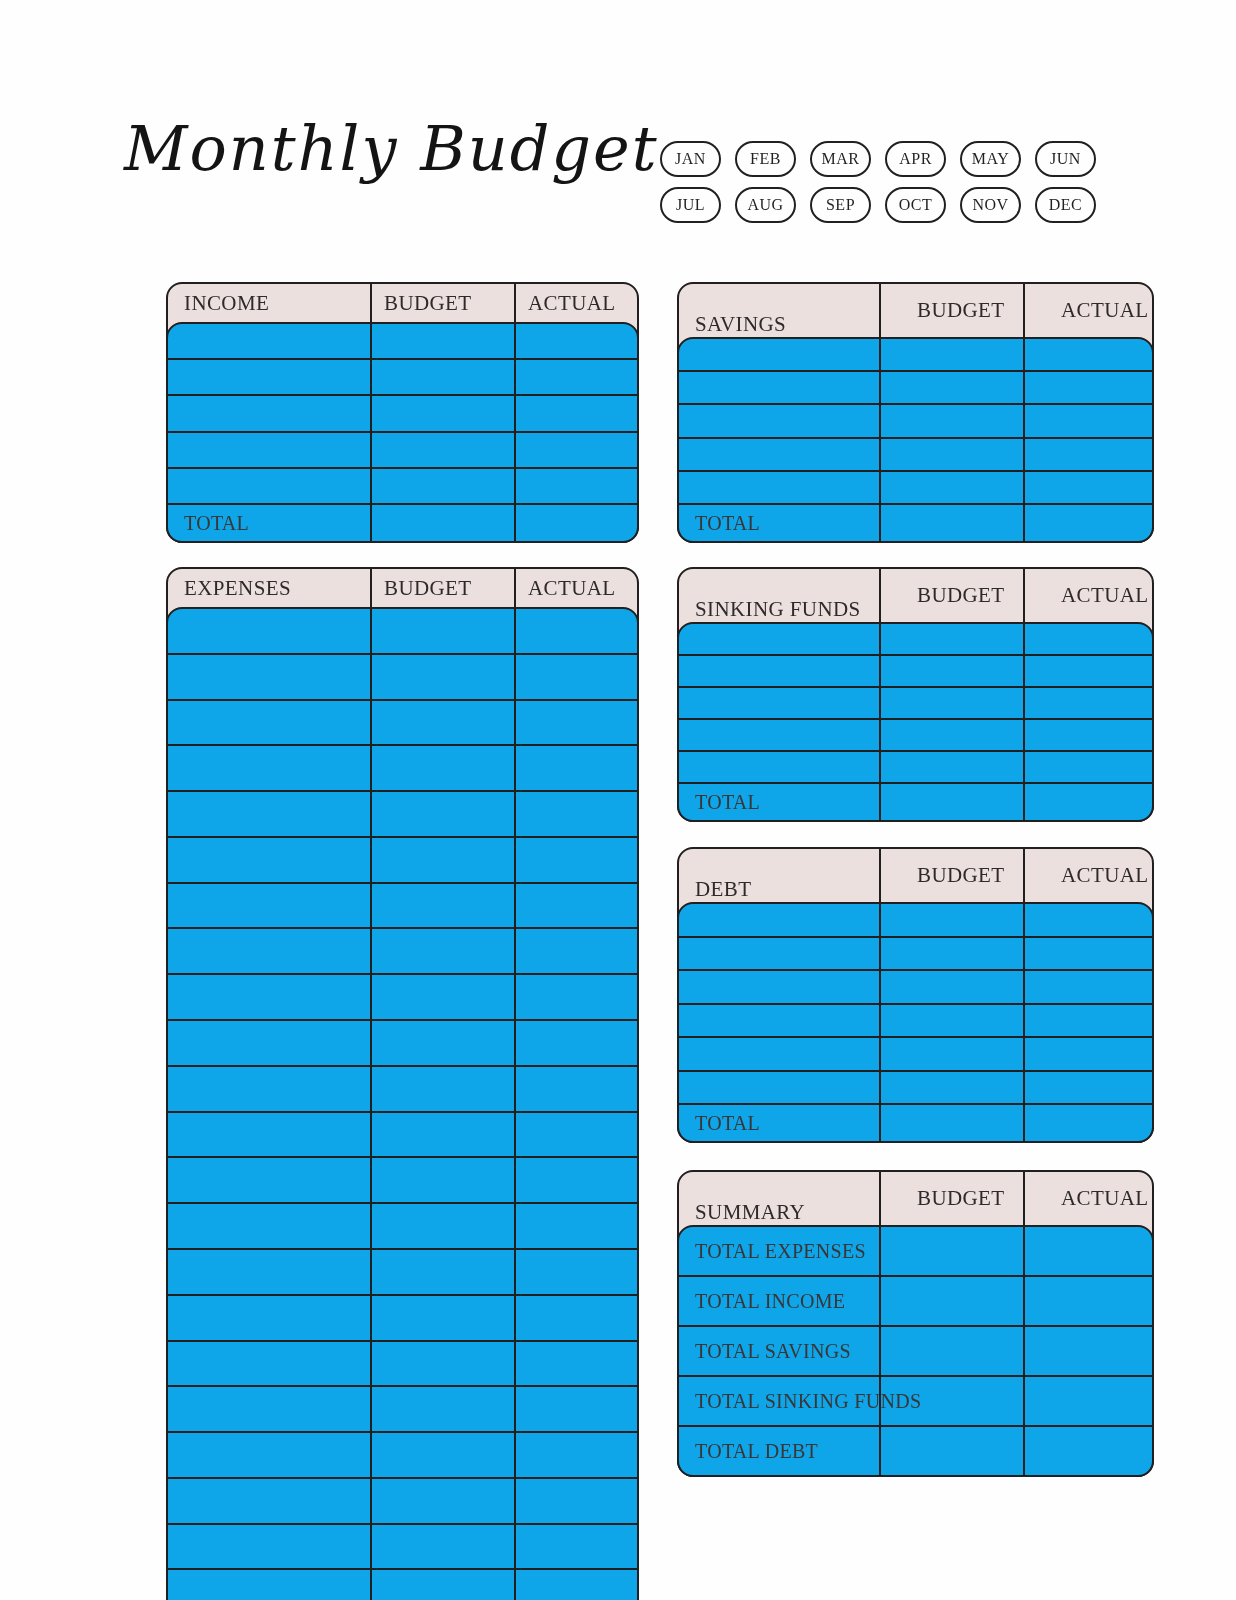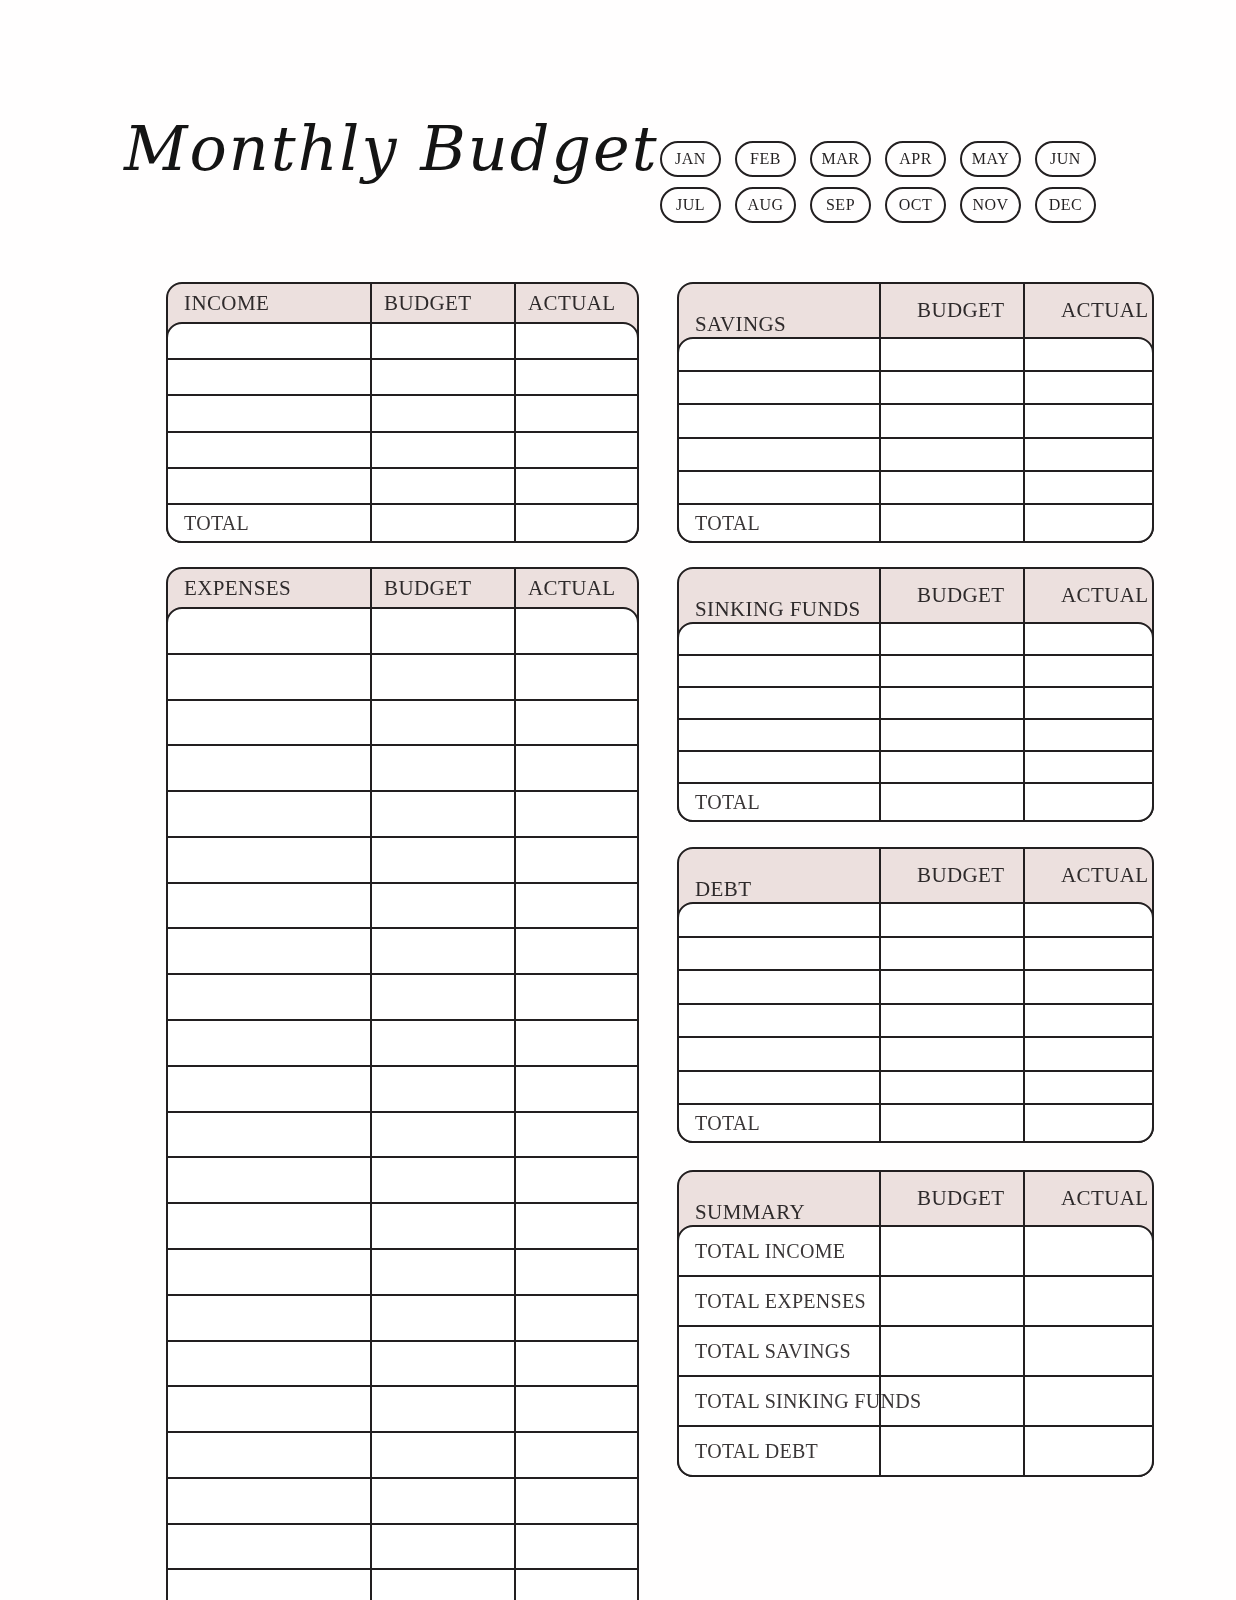--- a/index.html
+++ b/index.html
@@ -85,21 +85,21 @@
   }
   .c1 { width: 202px; padding-left: 16px; }
   .c2 { width: 144px; padding-left: 14px; }
   .c3 { flex: 1; padding-left: 14px; }
   .rtab .c1 { width: 224px; margin-top: 28px; }
 
   .tbody {
     flex: 1;
     display: flex;
     flex-direction: column;
-    background: #ffffff;
+    background: #0ea5e9;
     border: 2px solid #221f20;
     border-radius: 16px;
     margin: 0 -2px -2px -2px;
   }
   .rows { flex: 1; display: flex; flex-direction: column; }
   .rows .row { flex: 1; }
   .rows .row + .row { border-top: 2px solid #221f20; }
 
   .trow {
     flex: 0 0 38px;
@@ -293,24 +293,24 @@
 
       <div class="btable rtab" style="height:307px">
         <div class="thead">
           <span class="hc c1">SUMMARY</span>
           <span class="hc c2">BUDGET</span>
           <span class="hc c3">ACTUAL</span>
         </div>
         <div class="tbody">
           <div class="rows">
               <div class="row srow">
+              <span class="slabel">TOTAL EXPENSES</span>
+            </div>
+              <div class="row srow">
               <span class="slabel">TOTAL INCOME</span>
-            </div>
-              <div class="row srow">
-              <span class="slabel">TOTAL EXPENSES</span>
             </div>
               <div class="row srow">
               <span class="slabel">TOTAL SAVINGS</span>
             </div>
               <div class="row srow">
               <span class="slabel">TOTAL SINKING FUNDS</span>
             </div>
               <div class="row srow">
               <span class="slabel">TOTAL DEBT</span>
             </div>

